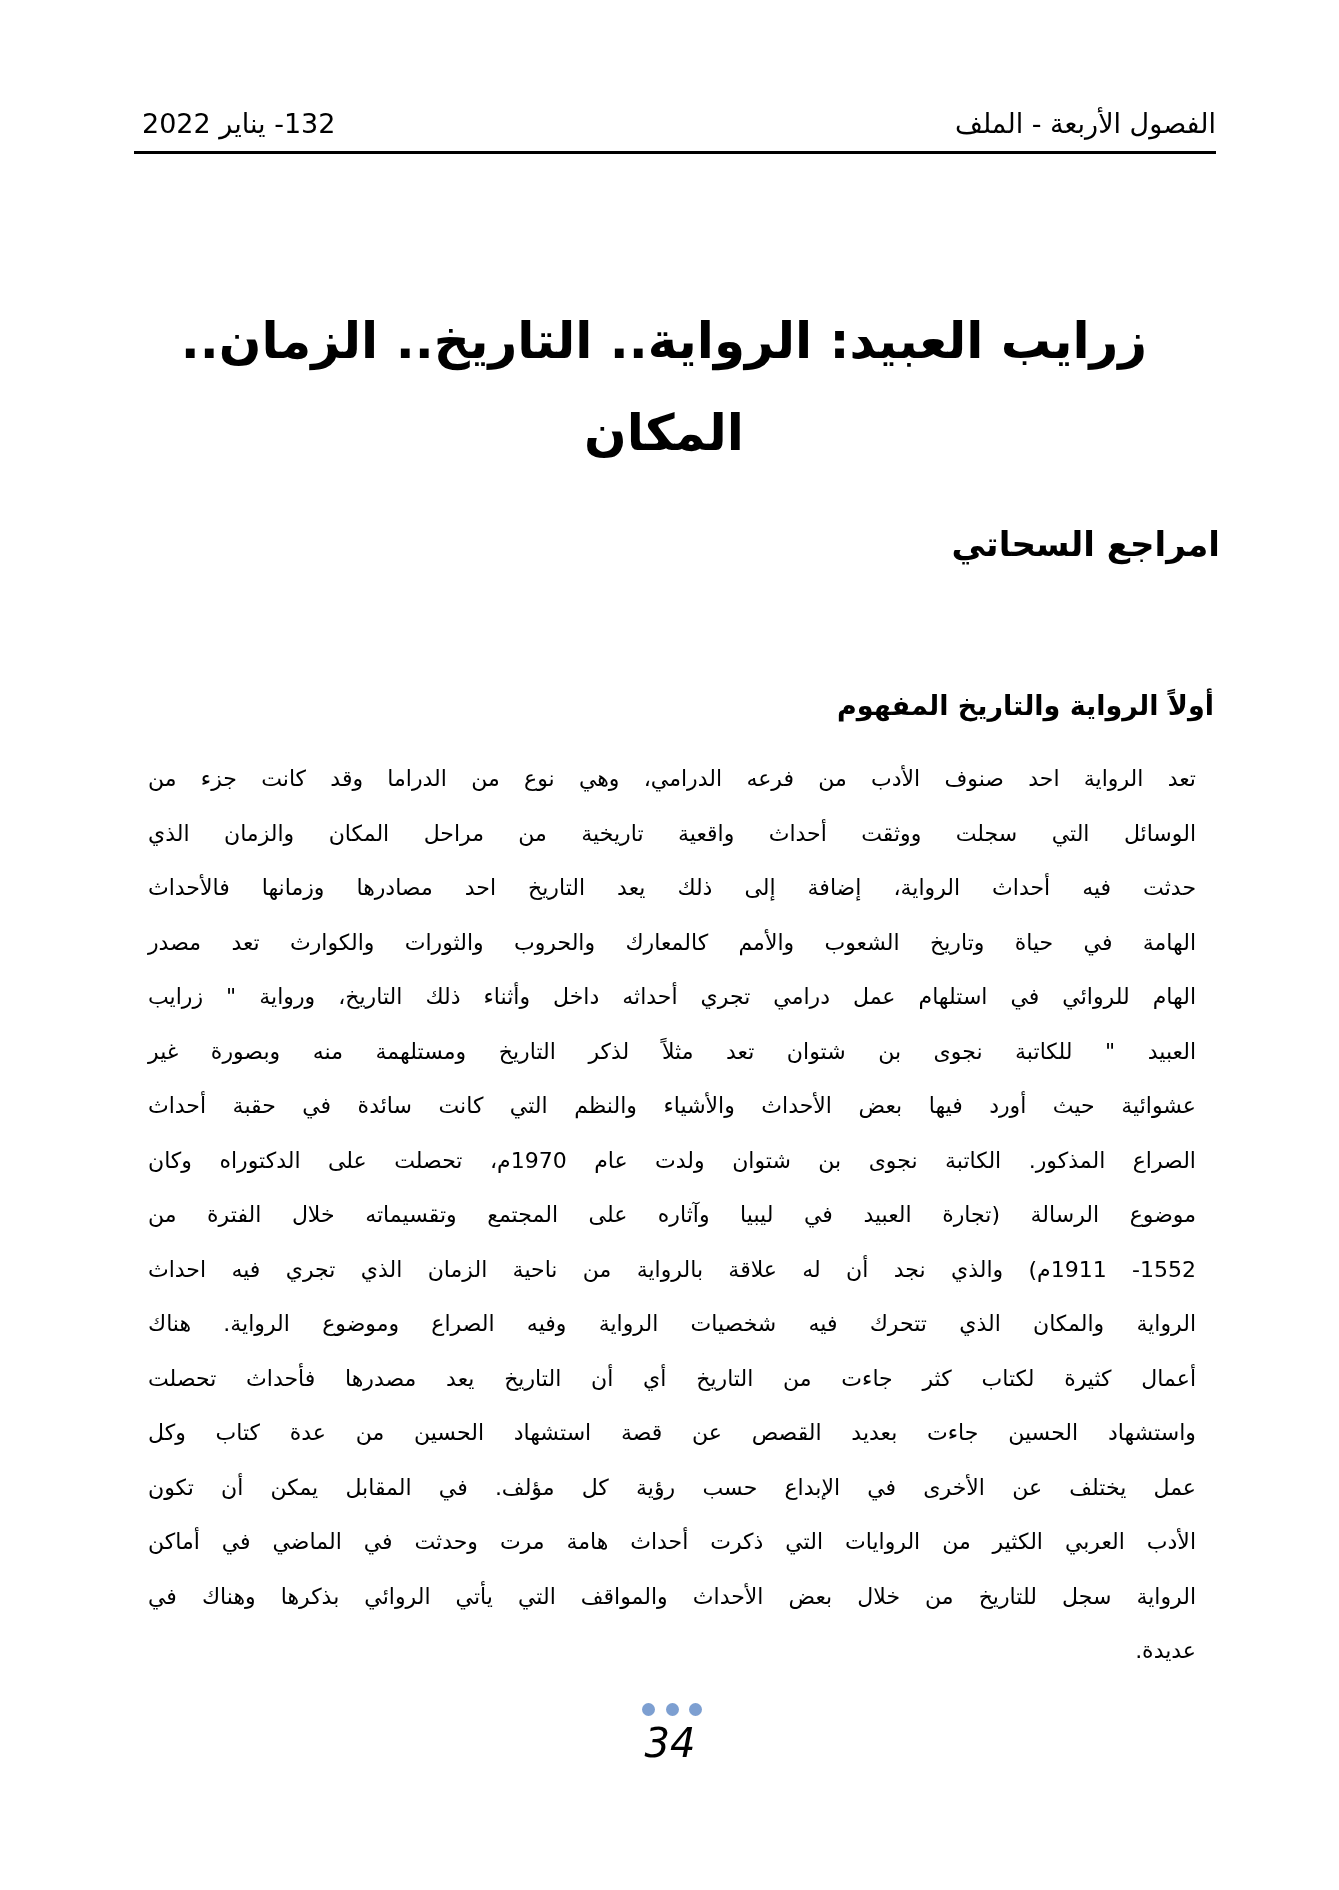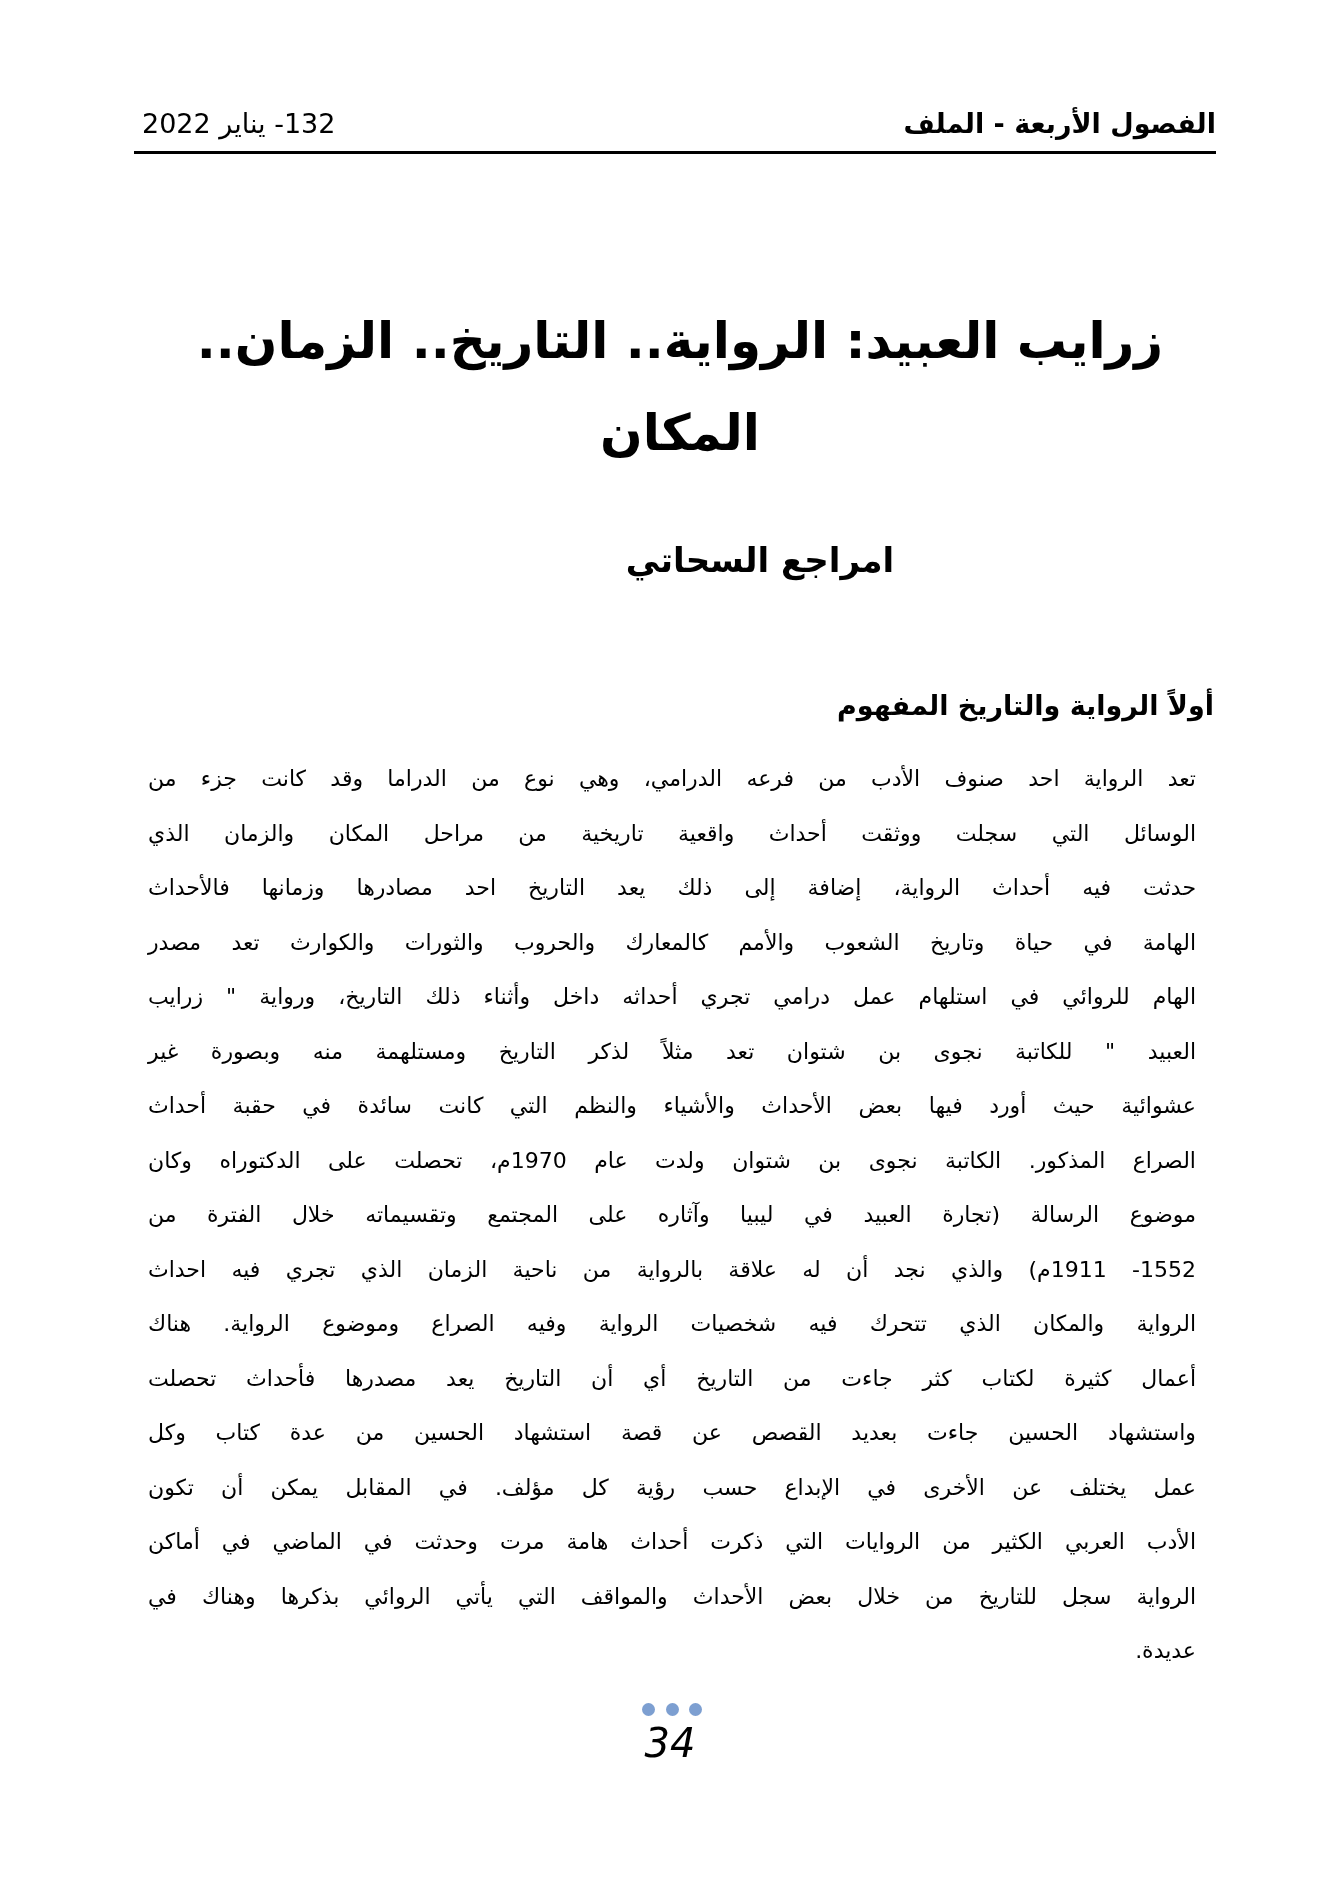--- a/index.html
+++ b/index.html
@@ -1,22 +1,22 @@
 <!DOCTYPE html>
 <html><head>
 <meta charset="utf-8">
 <style>
   html, body { margin:0; padding:0; background:#ffffff; }
   body { width:1339px; height:1890px; position:relative; overflow:hidden; font-family:"DejaVu Sans", sans-serif; color:#000; }
   .header { position:absolute; left:134px; top:108px; width:1082px; height:42px; direction:rtl; }
-  .header .journal { position:absolute; right:0; top:0; font-size:27px; font-weight:bold; font-family:"DejaVu Sans", sans-serif; }
+  .header .journal { position:absolute; right:0; top:0; font-size:27px; font-weight:normal; font-family:"DejaVu Sans", sans-serif; }
   .header .issue { position:absolute; left:8px; top:0; font-size:27px; font-family:"DejaVu Sans", sans-serif; direction:rtl; }
   .header-rule { position:absolute; left:134px; top:151px; width:1082px; height:3px; background:#000; }
-  .title { position:absolute; left:160px; top:295px; width:1040px; text-align:center; direction:rtl; font-size:50px; font-weight:bold; line-height:92px; font-family:"DejaVu Sans", sans-serif; }
-  .author { position:absolute; left:150px; top:540px; width:1070px; direction:rtl; text-align:center; }
+  .title { position:absolute; left:144px; top:295px; width:1040px; text-align:center; direction:rtl; font-size:50px; font-weight:bold; line-height:92px; font-family:"DejaVu Sans", sans-serif; }
+  .author { position:absolute; left:150px; top:524px; width:1070px; direction:rtl; text-align:right; }
   .author span { font-size:34px; font-weight:bold; display:inline-block; margin-left:150px; }
   .section-heading { position:absolute; right:125px; top:690px; direction:rtl; font-size:27px; font-weight:bold; }
   .body-text { position:absolute; left:148px; top:752px; width:1048px; direction:rtl; text-align:justify; font-family:"DejaVu Sans", sans-serif; font-size:22px; line-height:54.5px; }
   .body-text .line { display:block; text-align-last:justify; white-space:nowrap; }
   .body-text .line.last { text-align-last:right; }
   .footer-dots { position:absolute; left:642px; top:1703px; width:60px; height:16px; display:flex; justify-content:space-between; }
   .footer-dots span { width:13px; height:13px; border-radius:50%; background:#7d9fd1; display:block; }
   .page-number { position:absolute; left:620px; top:1720px; width:100px; text-align:center; font-style:italic; font-size:40px; font-family:"DejaVu Sans", sans-serif; }
 </style>
 </head>

